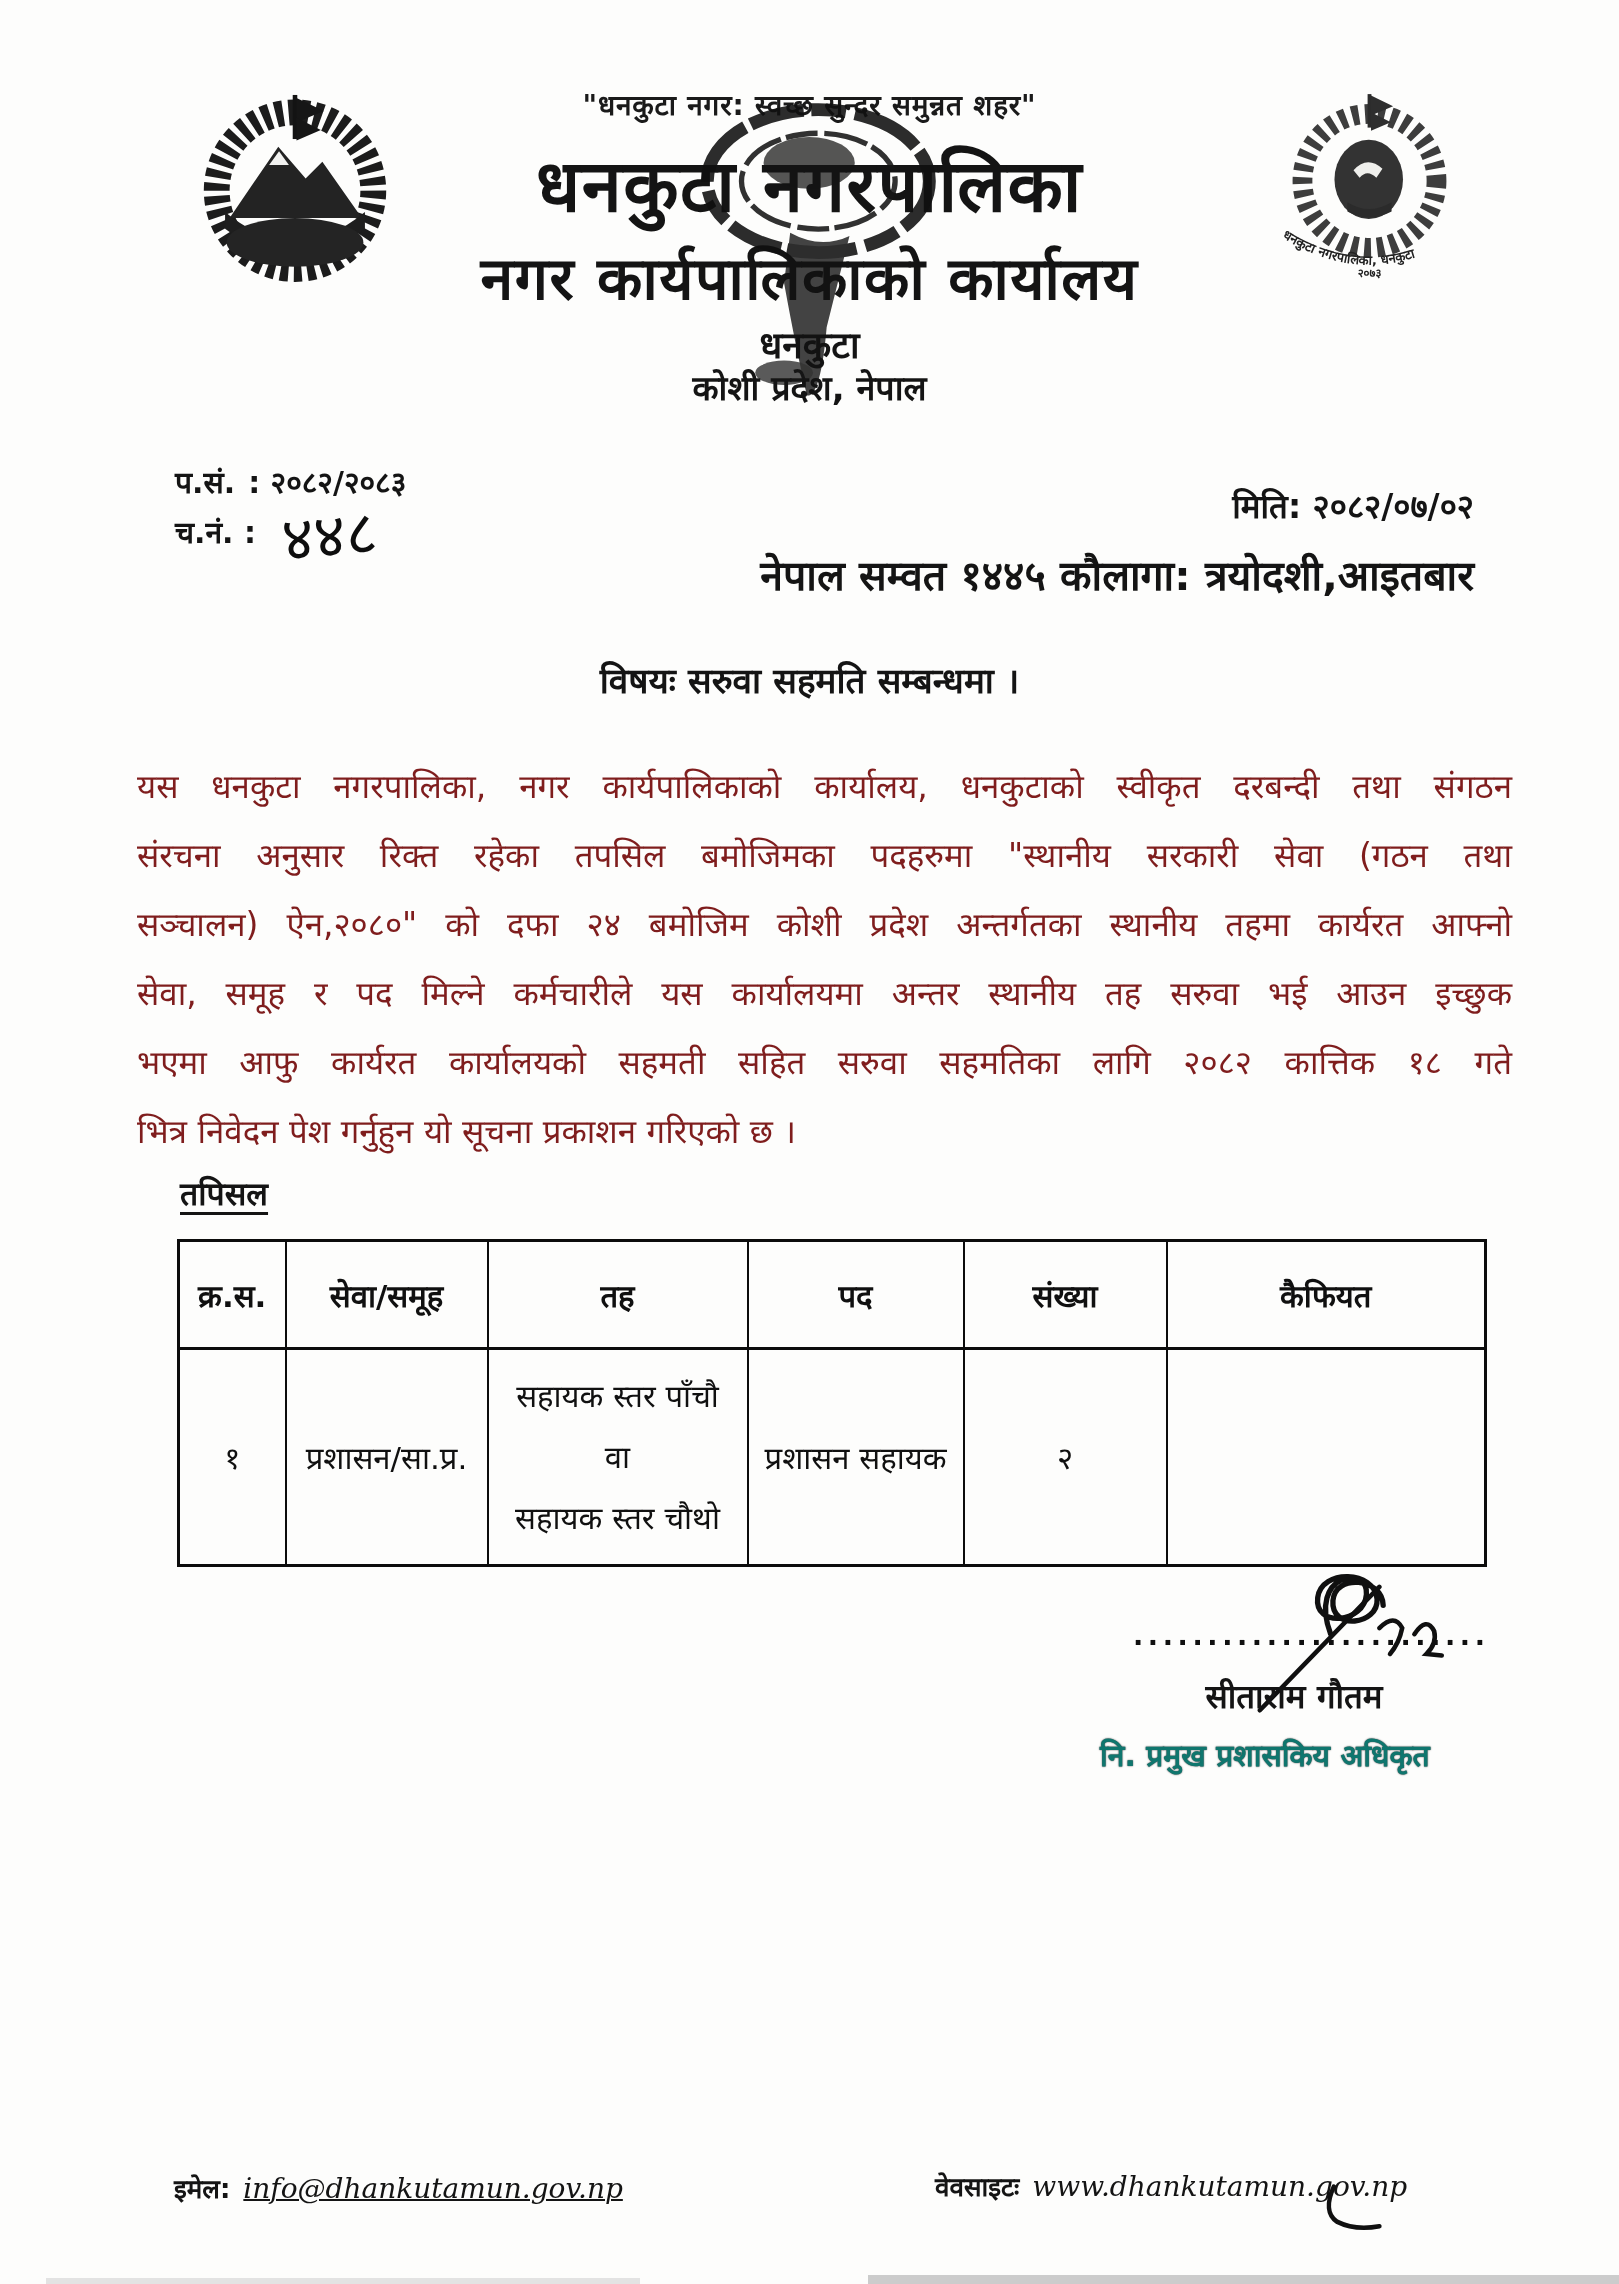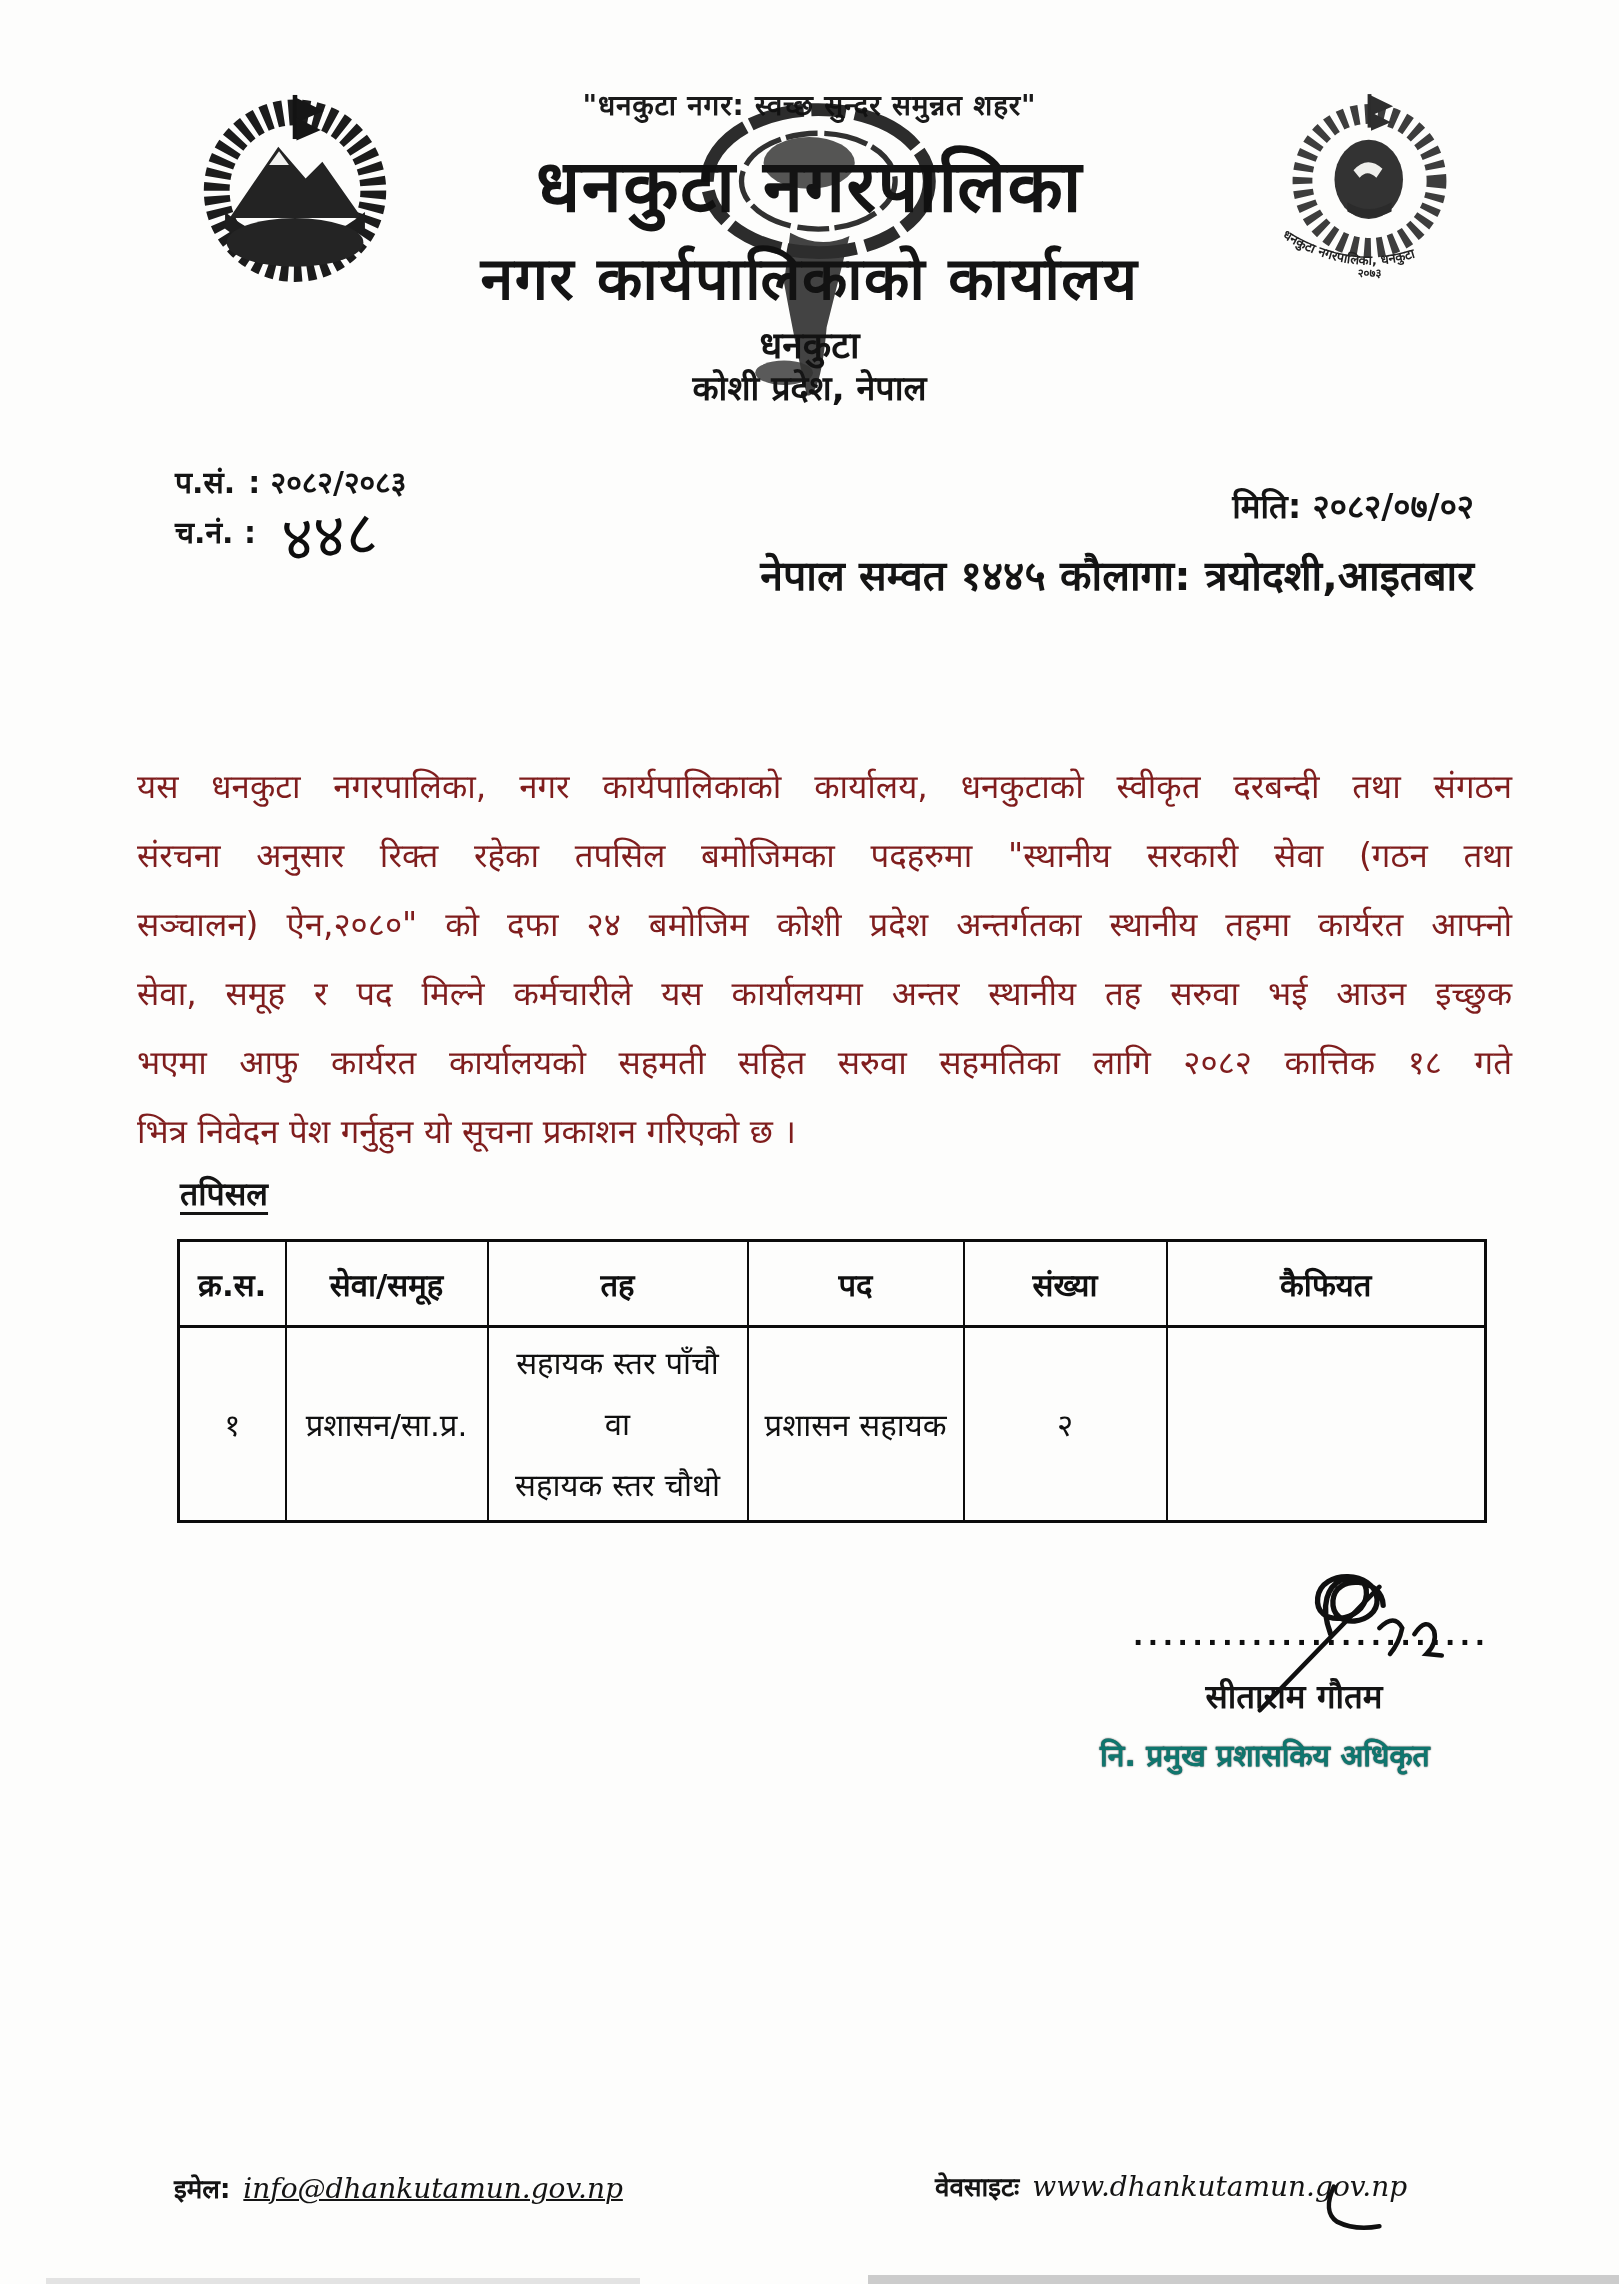--- a/index.html
+++ b/index.html
@@ -33,21 +33,21 @@
   .bodytext{left:137px;top:752px;width:1375px;font-size:33px;color:#7f1d1d;}
   .body-line{height:69px;line-height:69px;text-align:justify;text-align-last:justify;white-space:nowrap;}
   .body-line.last{text-align-last:left;}
 
   .tapisal{left:180px;top:1171px;font-size:32px;font-weight:700;text-decoration:underline;
            text-decoration-thickness:3px;text-underline-offset:6.9px;}
 
   table.sched{position:absolute;left:177px;top:1239px;width:1308px;border-collapse:collapse;
               table-layout:fixed;border:3px solid #0c0c0c;}
   table.sched th,table.sched td{border:2.3px solid #0c0c0c;text-align:center;vertical-align:middle;
-              padding:1px;font-size:31px;color:#101010;}
+              padding:12px;font-size:31px;color:#101010;}
   table.sched th{height:81px;font-weight:700;border-bottom:3.8px solid #0c0c0c;}
   table.sched td{height:190px;font-weight:400;}
   .lvl div{line-height:61px;}
 
   .sig-dots{left:1133px;top:1620px;width:358px;font-size:27px;font-weight:700;letter-spacing:4.6px;
             overflow:hidden;white-space:nowrap;color:#101010;}
   .sig-svg{left:1218px;top:1561px;width:274px;height:160px;}
   .sig-name{left:1134px;top:1673px;width:320px;text-align:center;font-size:33px;font-weight:700;}
   .sig-title{left:1100px;top:1718px;width:404px;text-align:left;font-size:30px;font-weight:700;
              color:#0f766e;text-shadow:0 0 1.5px #222;margin-top:16px;}
@@ -115,20 +115,21 @@
   </div>
   <div class="abs cn-line">
     <span>च.नं. :</span><span class="cn-hand">४४८</span>
   </div>
 
   <div class="abs dateblock">
     <div class="miti">मिति: २०८२/०७/०२</div>
     <div class="sambat">नेपाल सम्वत १४४५ कौलागा: त्रयोदशी,आइतबार</div>
   </div>
 
+  <div class="abs ctr subject">विषयः सरुवा सहमति सम्बन्धमा ।</div>
 
   <div class="abs bodytext">
     <div class="body-line">यस धनकुटा नगरपालिका, नगर कार्यपालिकाको कार्यालय, धनकुटाको स्वीकृत दरबन्दी तथा संगठन</div>
     <div class="body-line">संरचना अनुसार रिक्त रहेका तपसिल बमोजिमका पदहरुमा "स्थानीय सरकारी सेवा (गठन तथा</div>
     <div class="body-line">सञ्चालन) ऐन,२०८०" को दफा २४ बमोजिम कोशी प्रदेश अन्तर्गतका स्थानीय तहमा कार्यरत आफ्नो</div>
     <div class="body-line">सेवा, समूह र पद मिल्ने कर्मचारीले यस कार्यालयमा अन्तर स्थानीय तह सरुवा भई आउन इच्छुक</div>
     <div class="body-line">भएमा आफु कार्यरत कार्यालयको सहमती सहित सरुवा सहमतिका लागि २०८२ कात्तिक १८ गते</div>
     <div class="body-line last">भित्र निवेदन पेश गर्नुहुन यो सूचना प्रकाशन गरिएको छ ।</div>
   </div>
 

